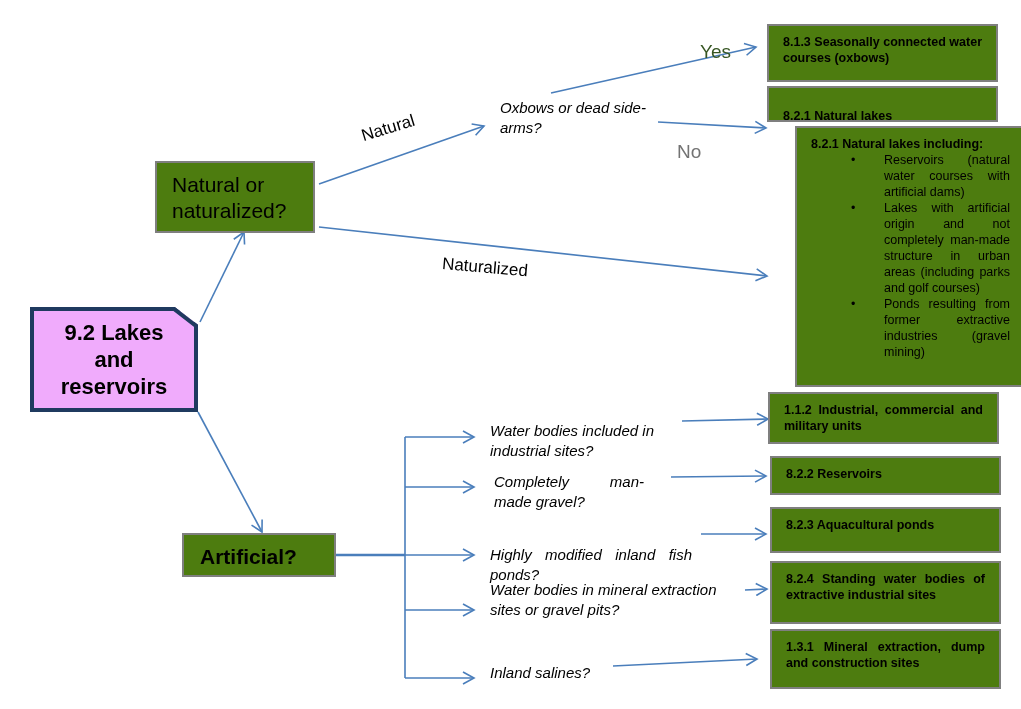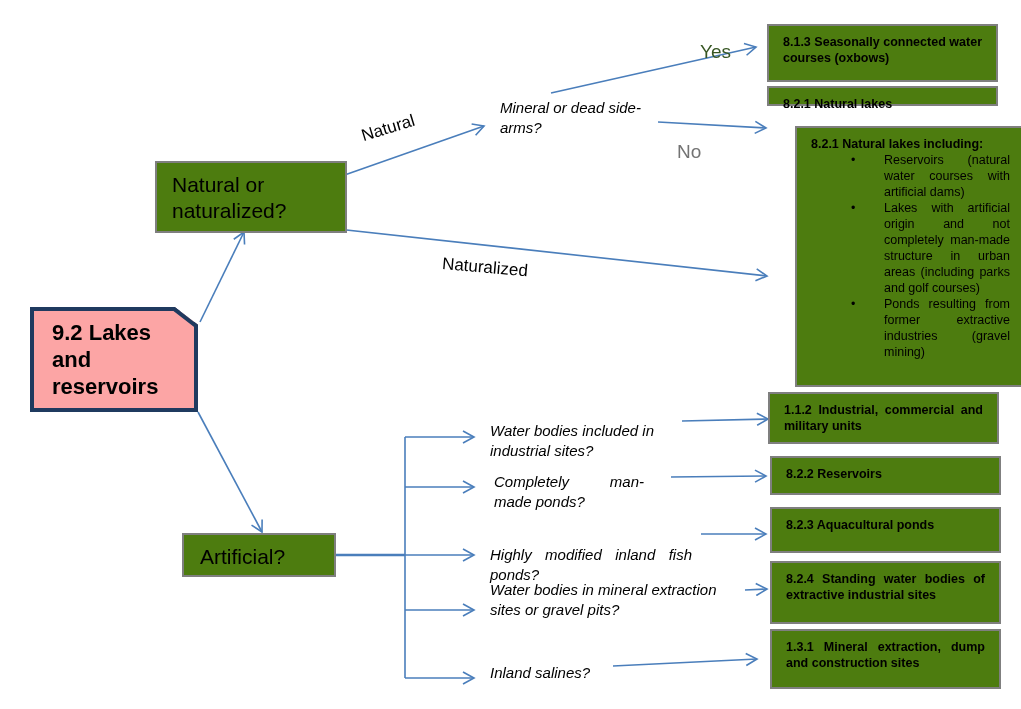--- a/index.html
+++ b/index.html
@@ -1,32 +1,32 @@
 <!DOCTYPE html>
 <html><head>
 <meta charset="utf-8">
 <style>
   html, body { margin: 0; padding: 0; background: #ffffff; }
   body { width: 1021px; height: 709px; position: relative; overflow: hidden;
          font-family: "Liberation Sans", sans-serif; color: #000; }
   #wires { position: absolute; left: 0; top: 0; width: 1021px; height: 709px; }
   .node { position: absolute; box-sizing: border-box; background: #4d7c0f; }
   .root { left: 30px; top: 307px; width: 168px; height: 105px;
-          background: #fca5a5; border: 4px solid #1f3a5f;
+          background: #f0abfc; border: 4px solid #1f3a5f;
           clip-path: polygon(0 0, 86% 0, 100% 17%, 100% 100%, 0 100%);
           display: flex; align-items: center; justify-content: center;
-          font-weight: bold; font-size: 22px; line-height: 27px; }
+          text-align: center; font-weight: bold; font-size: 22px; line-height: 27px; }
   .root-border { position: absolute; left: 30px; top: 307px; width: 168px; height: 105px; }
   .q { border: 2px solid #7f7f7f; font-size: 21px; line-height: 26px; }
-  .q1 { left: 155px; top: 161px; width: 192px; height: 72px; padding: 9px 0 0 15px; }
-  .q2 { left: 182px; top: 533px; width: 154px; height: 44px; padding: 9px 0 0 16px; }
+  .q1 { left: 155px; top: 161px; width: 160px; height: 72px; padding: 9px 0 0 15px; }
+  .q2 { left: 182px; top: 533px; width: 154px; height: 44px; padding: 9px 0 0 16px; font-weight: bold; }
   .box { border: 2px solid #7f7f7f; font-weight: bold; font-size: 12.5px; line-height: 16px;
          padding: 8px 14px 0 14px; text-align: justify; }
   .b1 { left: 767px; top: 24px; width: 231px; height: 58px; }
-  .b2 { left: 767px; top: 86px; width: 231px; height: 20px; padding-top: 8px; }
+  .b2 { left: 767px; top: 86px; width: 231px; height: 36px; padding-top: 20px; }
   .b3 { left: 767px; top: 126px; width: 231px; height: 261px; margin-left: 28px; }
   .b4 { left: 768px; top: 392px; width: 231px; height: 52px; }
   .b5 { left: 770px; top: 456px; width: 231px; height: 39px; }
   .b6 { left: 770px; top: 507px; width: 231px; height: 46px; }
   .b7 { left: 770px; top: 561px; width: 231px; height: 63px; }
   .b8 { left: 770px; top: 629px; width: 231px; height: 60px; }
   .b3 ul { list-style: none; margin: 0; padding: 0; font-weight: normal; }
   .b3 li { position: relative; padding-left: 73px; text-align: justify; }
   .b3 li .bullet { position: absolute; left: 40px; top: 0; }
   .lbl { position: absolute; white-space: nowrap; }
@@ -88,26 +88,26 @@
 </div>
 <div class="node q q2">
   <span>Artificial?</span>
 </div>
 
 <div class="lbl branch natural">Natural</div>
 <div class="lbl branch naturalized">Naturalized</div>
 <div class="lbl yes">Yes</div>
 <div class="lbl no">No</div>
 
-<div class="lbl qi oxbows">Mineral or dead side-arms?</div>
+<div class="lbl qi oxbows">Oxbows or dead side-arms?</div>
 
 <div class="lbl qi a1">Water bodies included in industrial sites?</div>
 <div class="lbl qi a2">
   <span style="text-align-last:justify;">Completely man-</span>
-  <span>made ponds?</span>
+  <span>made gravel?</span>
 </div>
 <div class="lbl qi a3">Highly modified inland fish ponds?</div>
 <div class="lbl qi a4">Water bodies in mineral extraction sites or gravel pits?</div>
 <div class="lbl qi a5">Inland salines?</div>
 
 <div class="node box b1">
   <span>8.1.3 Seasonally connected water courses (oxbows)</span>
 </div>
 <div class="node box b2">
   <span>8.2.1 Natural lakes</span>

